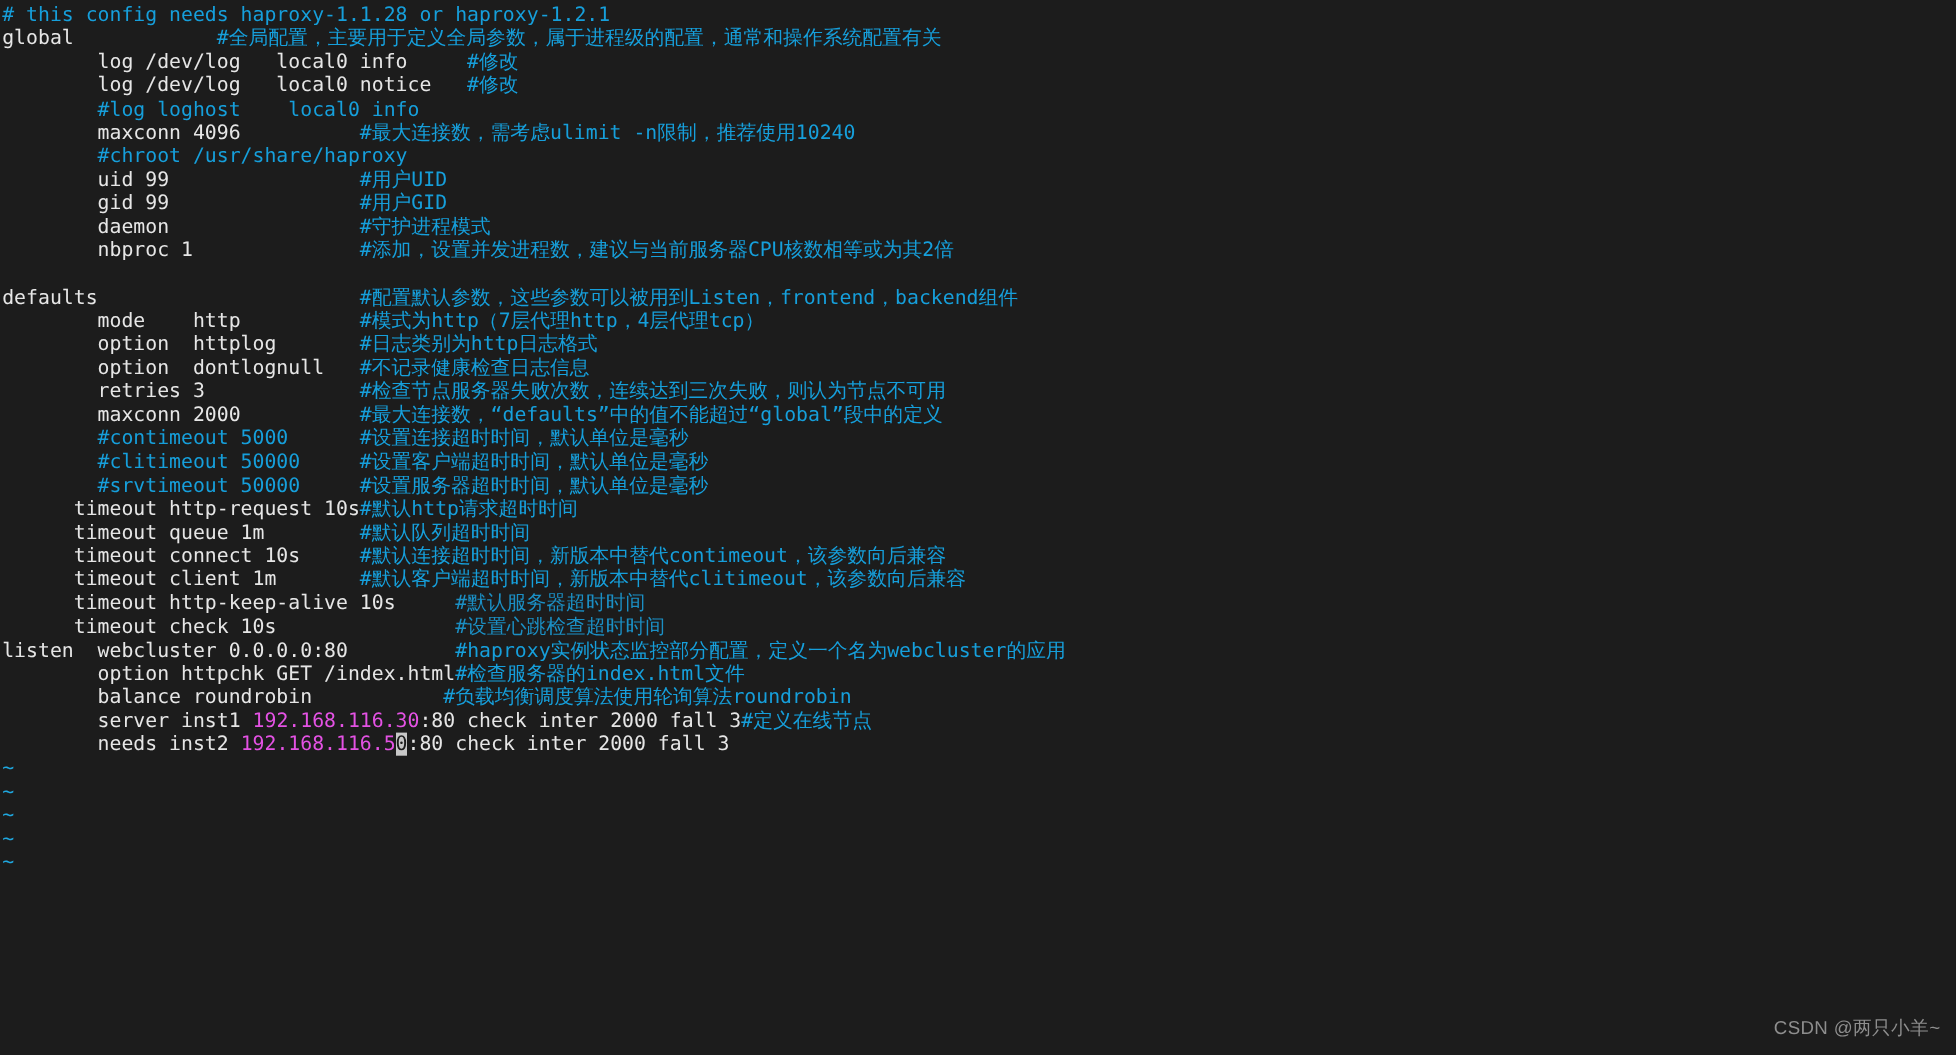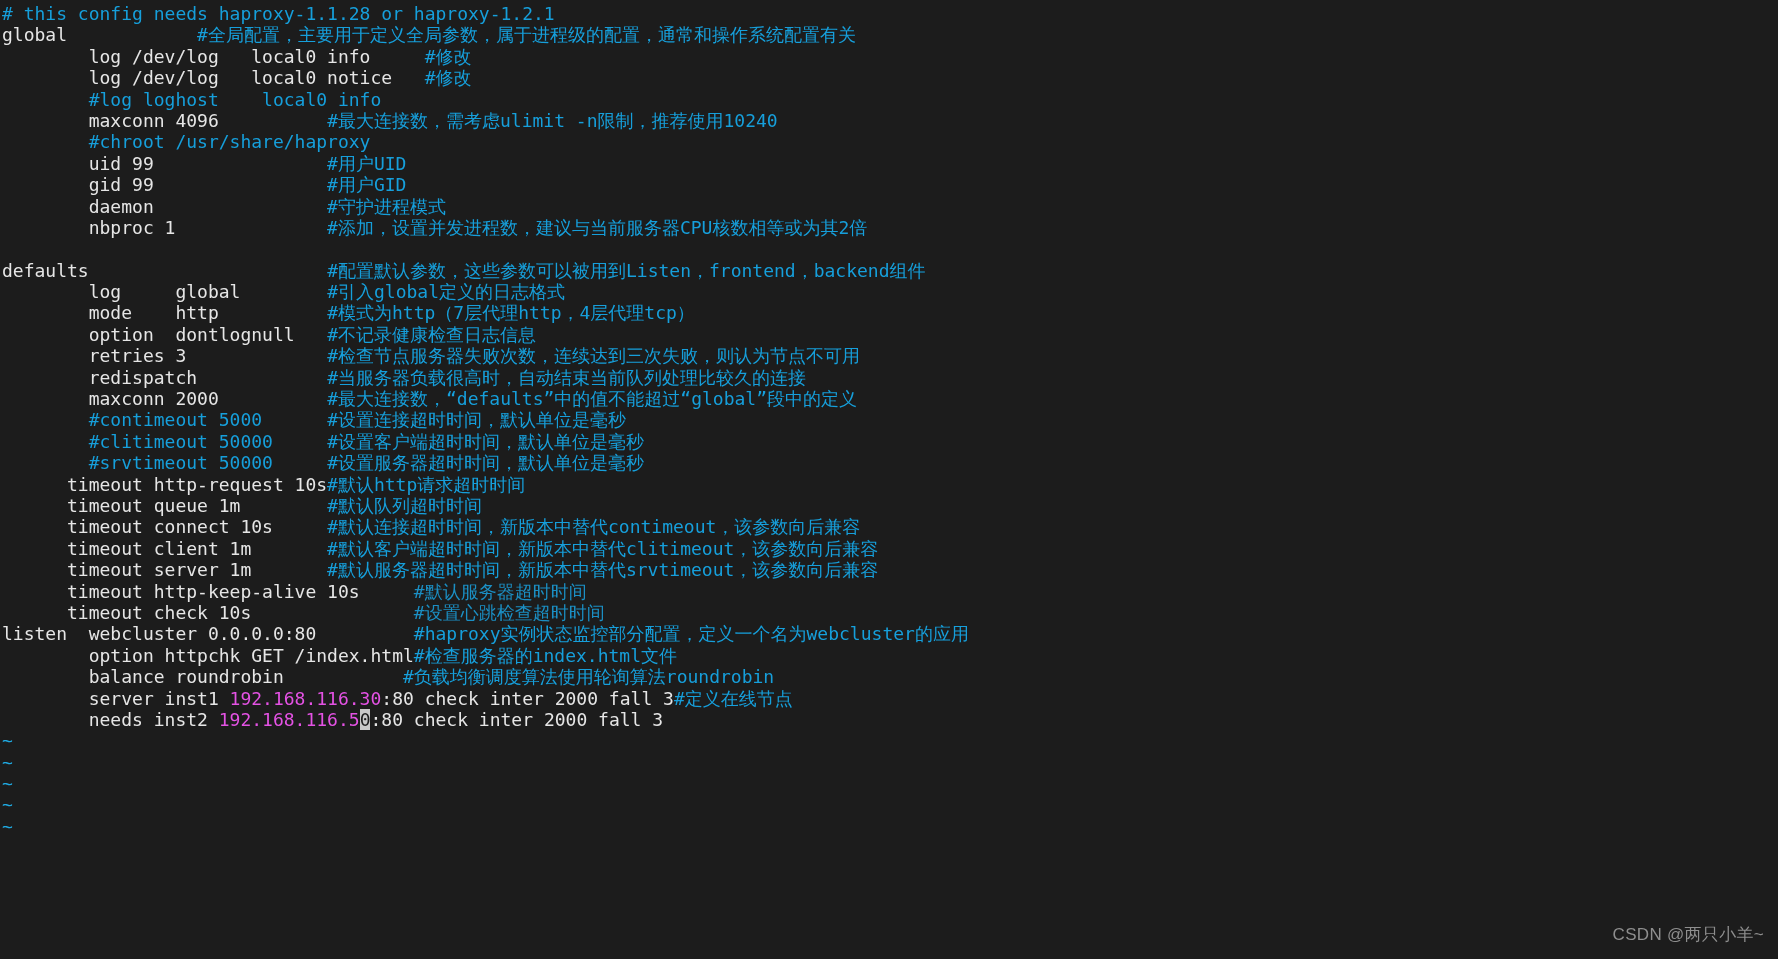--- a/index.html
+++ b/index.html
@@ -69,34 +69,32 @@
       <div class="line"><span class="code">        log /dev/log   local0 notice</span><span class="code">   </span><span class="cmt">#修改</span></div>
       <div class="line"><span class="cmt">        #log loghost    local0 info</span></div>
       <div class="line"><span class="code">        maxconn 4096</span><span class="code">          </span><span class="cmt">#最大连接数，需考虑ulimit -n限制，推荐使用10240</span></div>
       <div class="line"><span class="cmt">        #chroot /usr/share/haproxy</span></div>
       <div class="line"><span class="code">        uid 99</span><span class="code">                </span><span class="cmt">#用户UID</span></div>
       <div class="line"><span class="code">        gid 99</span><span class="code">                </span><span class="cmt">#用户GID</span></div>
       <div class="line"><span class="code">        daemon</span><span class="code">                </span><span class="cmt">#守护进程模式</span></div>
       <div class="line"><span class="code">        nbproc 1</span><span class="code">              </span><span class="cmt">#添加，设置并发进程数，建议与当前服务器CPU核数相等或为其2倍</span></div>
       <div class="line">&nbsp;</div>
       <div class="line"><span class="code">defaults</span><span class="code">                      </span><span class="cmt">#配置默认参数，这些参数可以被用到Listen，frontend，backend组件</span></div>
-      <div class="line"><span class="code">        log     global</span><span class="code">        </span><span class="cmt">#引入global定义的日志格式</span></div>
       <div class="line"><span class="code">        mode    http</span><span class="code">          </span><span class="cmt">#模式为http（7层代理http，4层代理tcp）</span></div>
+      <div class="line"><span class="code">        option  httplog</span><span class="code">       </span><span class="cmt">#日志类别为http日志格式</span></div>
       <div class="line"><span class="code">        option  dontlognull</span><span class="code">   </span><span class="cmt">#不记录健康检查日志信息</span></div>
       <div class="line"><span class="code">        retries 3</span><span class="code">             </span><span class="cmt">#检查节点服务器失败次数，连续达到三次失败，则认为节点不可用</span></div>
-      <div class="line"><span class="code">        redispatch</span><span class="code">            </span><span class="cmt">#当服务器负载很高时，自动结束当前队列处理比较久的连接</span></div>
       <div class="line"><span class="code">        maxconn 2000</span><span class="code">          </span><span class="cmt">#最大连接数，“defaults”中的值不能超过“global”段中的定义</span></div>
       <div class="line"><span class="cmt">        #contimeout 5000</span><span class="code">      </span><span class="cmt">#设置连接超时时间，默认单位是毫秒</span></div>
       <div class="line"><span class="cmt">        #clitimeout 50000</span><span class="code">     </span><span class="cmt">#设置客户端超时时间，默认单位是毫秒</span></div>
       <div class="line"><span class="cmt">        #srvtimeout 50000</span><span class="code">     </span><span class="cmt">#设置服务器超时时间，默认单位是毫秒</span></div>
       <div class="line"><span class="code">      timeout http-request 10s</span><span class="cmt">#默认http请求超时时间</span></div>
       <div class="line"><span class="code">      timeout queue 1m</span><span class="code">        </span><span class="cmt">#默认队列超时时间</span></div>
       <div class="line"><span class="code">      timeout connect 10s</span><span class="code">     </span><span class="cmt">#默认连接超时时间，新版本中替代contimeout，该参数向后兼容</span></div>
       <div class="line"><span class="code">      timeout client 1m</span><span class="code">       </span><span class="cmt">#默认客户端超时时间，新版本中替代clitimeout，该参数向后兼容</span></div>
-      <div class="line"><span class="code">      timeout server 1m</span><span class="code">       </span><span class="cmt">#默认服务器超时时间，新版本中替代srvtimeout，该参数向后兼容</span></div>
       <div class="line"><span class="code">      timeout http-keep-alive 10s</span><span class="code">     </span><span class="cmt-dim">#默认服务器超时时间</span></div>
       <div class="line"><span class="code">      timeout check 10s</span><span class="code">               </span><span class="cmt-dim">#设置心跳检查超时时间</span></div>
       <div class="line"><span class="code">listen  webcluster 0.0.0.0:80</span><span class="code">         </span><span class="cmt">#haproxy实例状态监控部分配置，定义一个名为webcluster的应用</span></div>
       <div class="line"><span class="code">        option httpchk GET /index.html</span><span class="cmt">#检查服务器的index.html文件</span></div>
       <div class="line"><span class="code">        balance roundrobin</span><span class="code">           </span><span class="cmt">#负载均衡调度算法使用轮询算法roundrobin</span></div>
       <div class="line"><span class="code">        server inst1 </span><span class="ip">192.168.116.30</span><span class="code">:80 check inter 2000 fall 3</span><span class="cmt">#定义在线节点</span></div>
       <div class="line"><span class="code">        needs inst2 </span><span class="ip">192.168.116.5</span><span class="cursor">0</span><span class="code">:80 check inter 2000 fall 3</span></div>
     </div>
   <div id="tildes">
       <div class="line"><span class="tilde">~</span></div>

